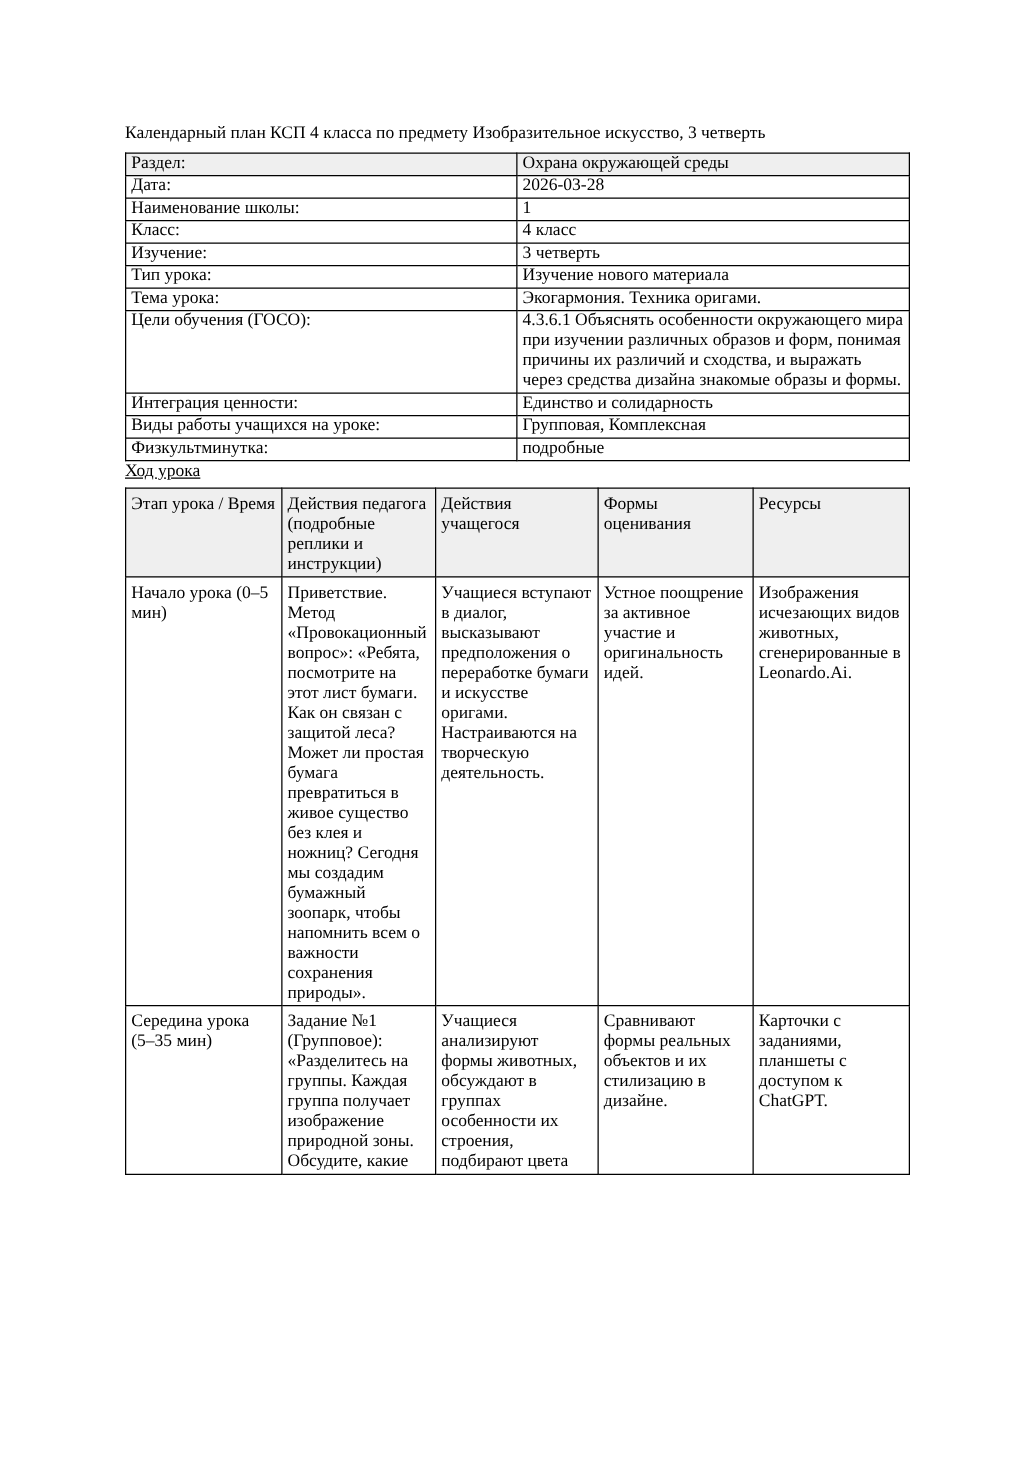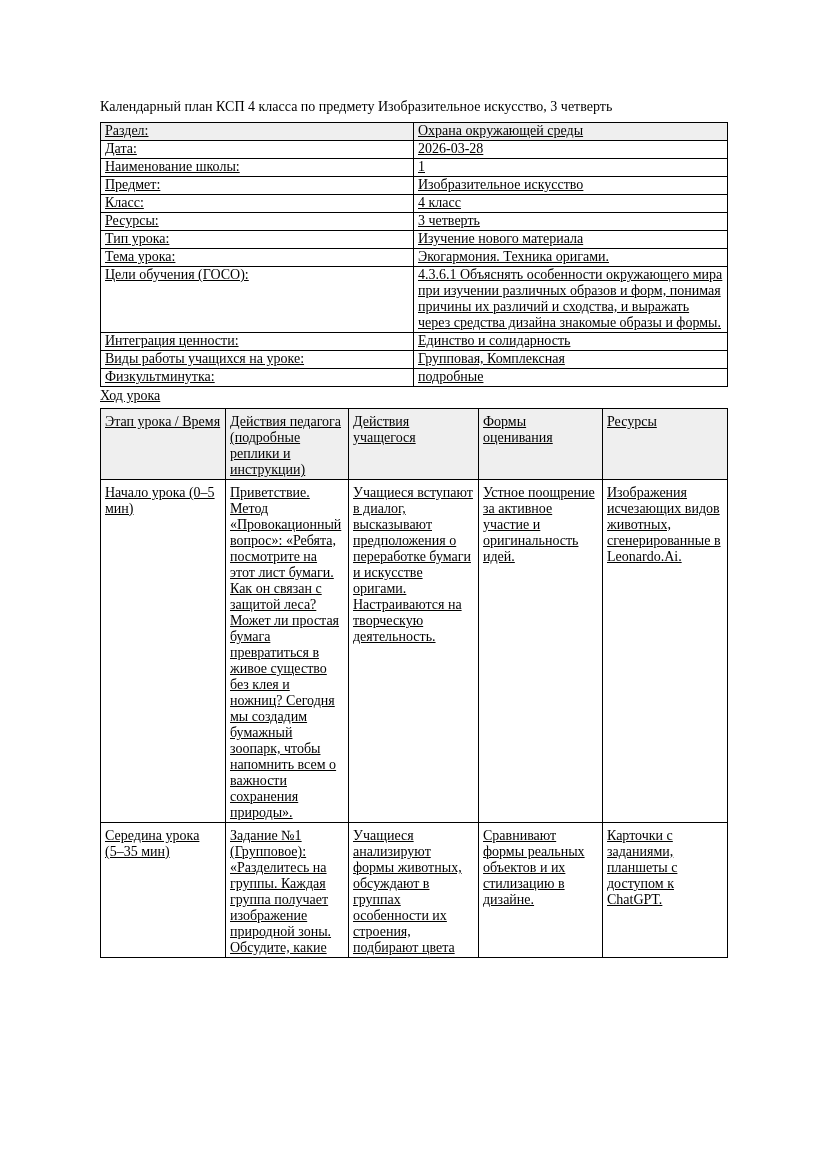--- a/index.html
+++ b/index.html
@@ -24,21 +24,20 @@
   .doc-title {
     font-size: 14px;
     line-height: 16px;
     font-weight: normal;
     margin: 0 0 7px 0;
   }
   table {
     border-collapse: collapse;
     table-layout: fixed;
     width: 627px;
-    text-decoration: underline;
   }
   td {
     border: 1px solid #000000;
     font-size: 14px;
     line-height: 16px;
     padding: 0 4px 1px 4px;
     vertical-align: top;
     text-align: left;
     font-weight: normal;
     overflow-wrap: break-word;
@@ -81,29 +80,25 @@
       </tr>
       <tr>
         <td>Дата:</td>
         <td>2026-03-28</td>
       </tr>
       <tr>
         <td>Наименование школы:</td>
         <td>1</td>
       </tr>
       <tr>
-        <td>Предмет:</td>
-        <td>Изобразительное искусство</td>
-      </tr>
-      <tr>
         <td>Класс:</td>
         <td>4 класс</td>
       </tr>
       <tr>
-        <td>Ресурсы:</td>
+        <td>Изучение:</td>
         <td>3 четверть</td>
       </tr>
       <tr>
         <td>Тип урока:</td>
         <td>Изучение нового материала</td>
       </tr>
       <tr>
         <td>Тема урока:</td>
         <td>Экогармония. Техника оригами.</td>
       </tr>

